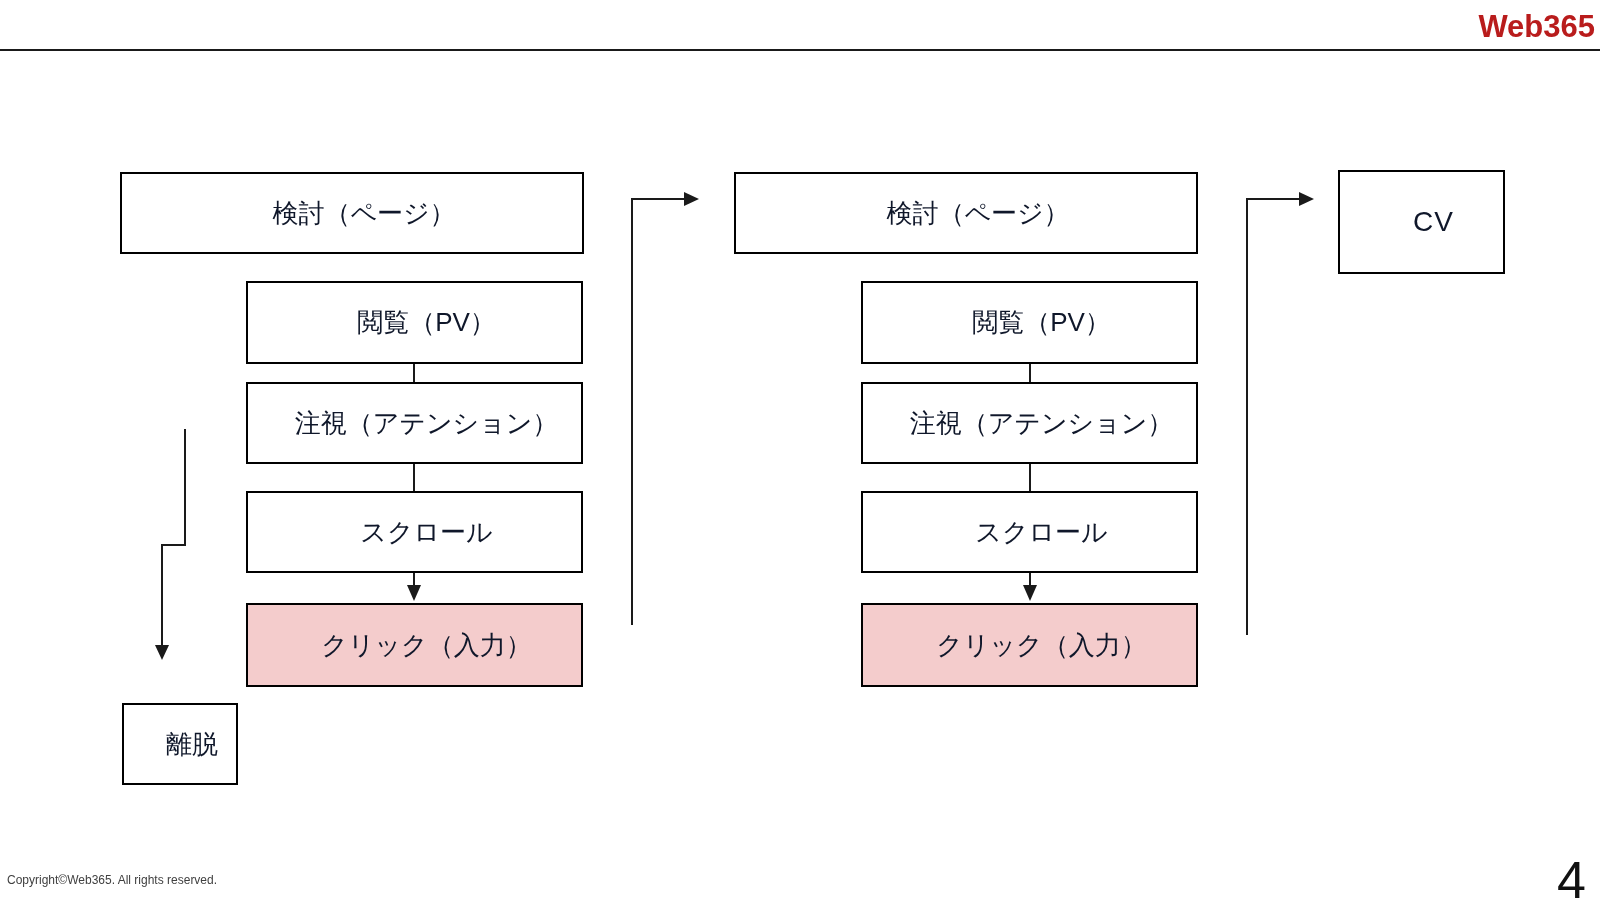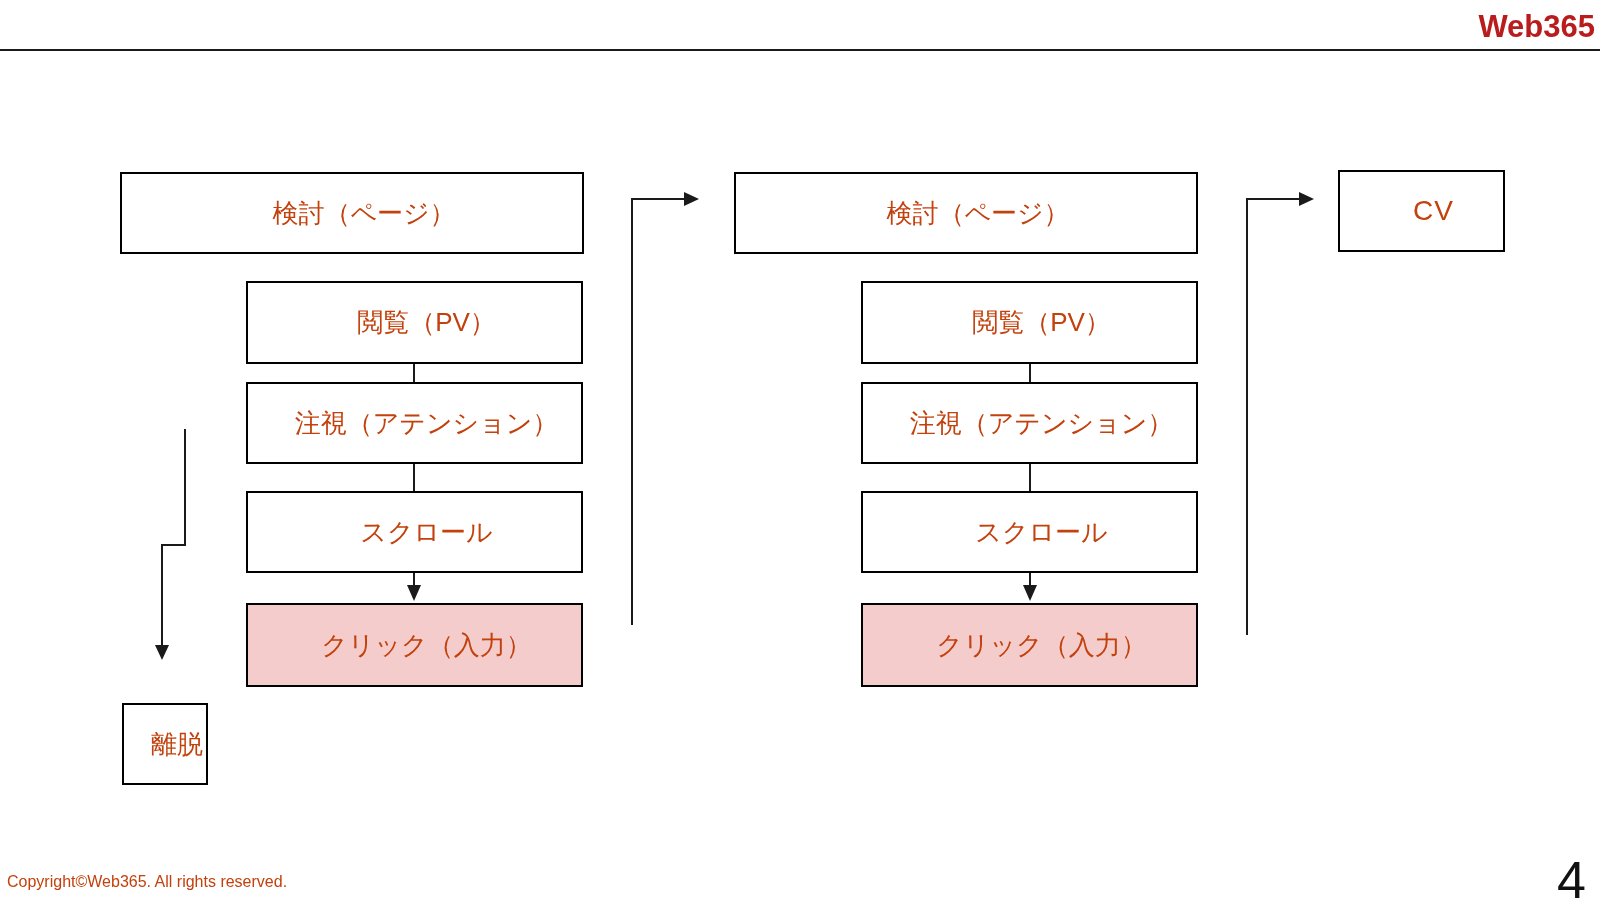--- a/index.html
+++ b/index.html
@@ -37,32 +37,32 @@
   }
 
   .box {
     position: absolute;
     background: #ffffff;
     border: 2px solid #000000;
     display: flex;
     align-items: center;
     justify-content: center;
     font-size: 26px;
-    color: #c2410c;
+    color: #0f172a;
     white-space: nowrap;
     padding-left: 24px;
   }
   .box.highlight { background: #f4cccc; }
   .box.cv { font-size: 28px; letter-spacing: 1px; }
 
   .copyright {
     position: absolute;
     left: 7px; top: 873px;
-    font-size: 16px;
-    color: #c2410c;
+    font-size: 12px;
+    color: #404040;
   }
 
   .page-number {
     position: absolute;
     right: 14px; bottom: 2px;
     font-size: 52px;
     color: #111111;
     line-height: 1;
   }
 </style>
@@ -101,19 +101,19 @@
   <div class="box" style="left:246px; top:382px; width:337px; height:82px;">注視（アテンション）</div>
   <div class="box" style="left:246px; top:491px; width:337px; height:82px;">スクロール</div>
   <div class="box highlight" style="left: 246px; top: 603px; width: 337px; height: 84px; background: rgb(244, 204, 204);">クリック（入力）</div>
 
   <div class="box" style="left:734px; top:172px; width:464px; height:82px;">検討（ページ）</div>
   <div class="box" style="left:861px; top:281px; width:337px; height:83px;">閲覧（PV）</div>
   <div class="box" style="left:861px; top:382px; width:337px; height:82px;">注視（アテンション）</div>
   <div class="box" style="left:861px; top:491px; width:337px; height:82px;">スクロール</div>
   <div class="box highlight" style="left: 861px; top: 603px; width: 337px; height: 84px; background: rgb(244, 204, 204);">クリック（入力）</div>
 
-  <div class="box" style="left:122px; top:703px; width:86px; height:82px;">離脱</div>
-  <div class="box cv" style="left:1338px; top:170px; width:167px; height:82px;">CV</div>
+  <div class="box" style="left:122px; top:703px; width:116px; height:82px;">離脱</div>
+  <div class="box cv" style="left:1338px; top:170px; width:167px; height:104px;">CV</div>
 
   <div class="copyright">Copyright©Web365. All rights reserved.</div>
   <div class="page-number">4</div>
 
 </div>
 
 </body></html>

